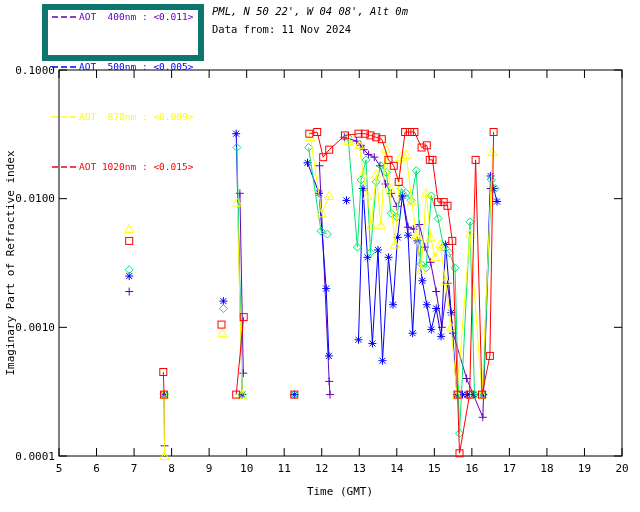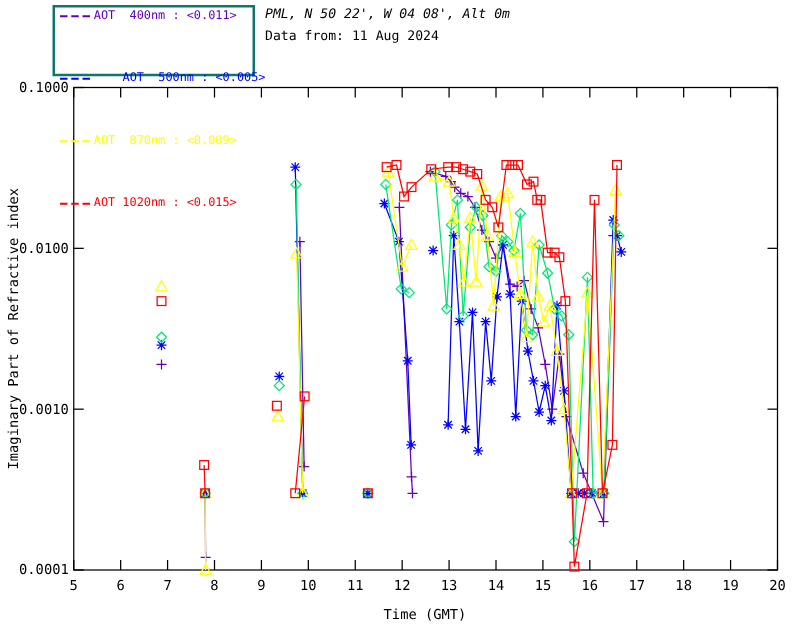--- a/index.html
+++ b/index.html
@@ -1,19 +1,19 @@
 <!DOCTYPE html>
 <html><head>
 <meta charset="utf-8">
 <style>
   html,body{margin:0;padding:0;background:#ffffff;}
   #page{position:relative;width:640px;height:512px;background:#ffffff;
         font-family:"DejaVu Sans Mono","Liberation Mono",monospace;color:#000;}
   #legend-box{position:absolute;left:42px;top:4px;width:162px;height:57px;
-        border:2px solid #0f766e;background:#fff;display:flex;flex-direction:column;
+        border:6px solid #0f766e;background:#fff;display:flex;flex-direction:column;
         justify-content:space-around;padding:1px 0;box-sizing:border-box;gap:39px;}
   .legend-row{display:flex;align-items:center;height:11px;line-height:11px;}
   .legend-dash{width:24px;margin:0 3px 0 4px;flex:0 0 auto;}
   .legend-text{font-size:9.5px;white-space:pre;letter-spacing:0;}
   #title1{position:absolute;left:212px;top:5px;font-size:10.5px;white-space:pre;font-style:italic;}
   #title2{position:absolute;left:212px;top:23px;font-size:10.5px;white-space:pre;}
   #chart{position:absolute;left:0;top:0;}
   .axis-text{font-size:11px;fill:#000;}
   .axis-title{font-size:11px;fill:#000;}
 </style>
@@ -301,32 +301,32 @@
     <div class="legend-row">
       <svg class="legend-dash" width="24" height="4">
           <line x1="0" y1="2" x2="24" y2="2" stroke-width="1.5" stroke-dasharray="6,3" stroke="#6600BF"></line>
         </svg>
       <span class="legend-text" style="color: rgb(102, 0, 191);"><span>AOT  400nm</span><span> : </span><span>&lt;0.011&gt;</span></span>
     </div>
     <div class="legend-row">
       <svg class="legend-dash" width="24" height="4">
           <line x1="0" y1="2" x2="24" y2="2" stroke-width="1.5" stroke-dasharray="6,3" stroke="#0000FF"></line>
         </svg>
-      <span class="legend-text" style="color: rgb(0, 0, 255); margin-left: 23px;"><span>AOT  500nm</span><span> : </span><span>&lt;0.005&gt;</span></span>
+      <span class="legend-text" style="color: rgb(0, 0, 255);"><span>AOT  500nm</span><span> : </span><span>&lt;0.005&gt;</span></span>
     </div>
     <div class="legend-row">
       <svg class="legend-dash" width="24" height="4">
           <line x1="0" y1="2" x2="24" y2="2" stroke-width="1.5" stroke-dasharray="6,3" stroke="#FFFF00"></line>
         </svg>
       <span class="legend-text" style="color: rgb(255, 255, 0);"><span>AOT  870nm</span><span> : </span><span>&lt;0.009&gt;</span></span>
     </div>
     <div class="legend-row">
       <svg class="legend-dash" width="24" height="4">
           <line x1="0" y1="2" x2="24" y2="2" stroke-width="1.5" stroke-dasharray="6,3" stroke="#FF0000"></line>
         </svg>
       <span class="legend-text" style="color: rgb(255, 0, 0); text-align: right;"><span>AOT 1020nm</span><span> : </span><span>&lt;0.015&gt;</span></span>
     </div>
   </div>
 
   <div id="title1">PML, N 50 22', W 04 08', Alt 0m</div>
-  <div id="title2">Data from: 11 Aug 2024</div>
+  <div id="title2">Data from: 11 Nov 2024</div>
 
 </div>
 
 </body></html>

